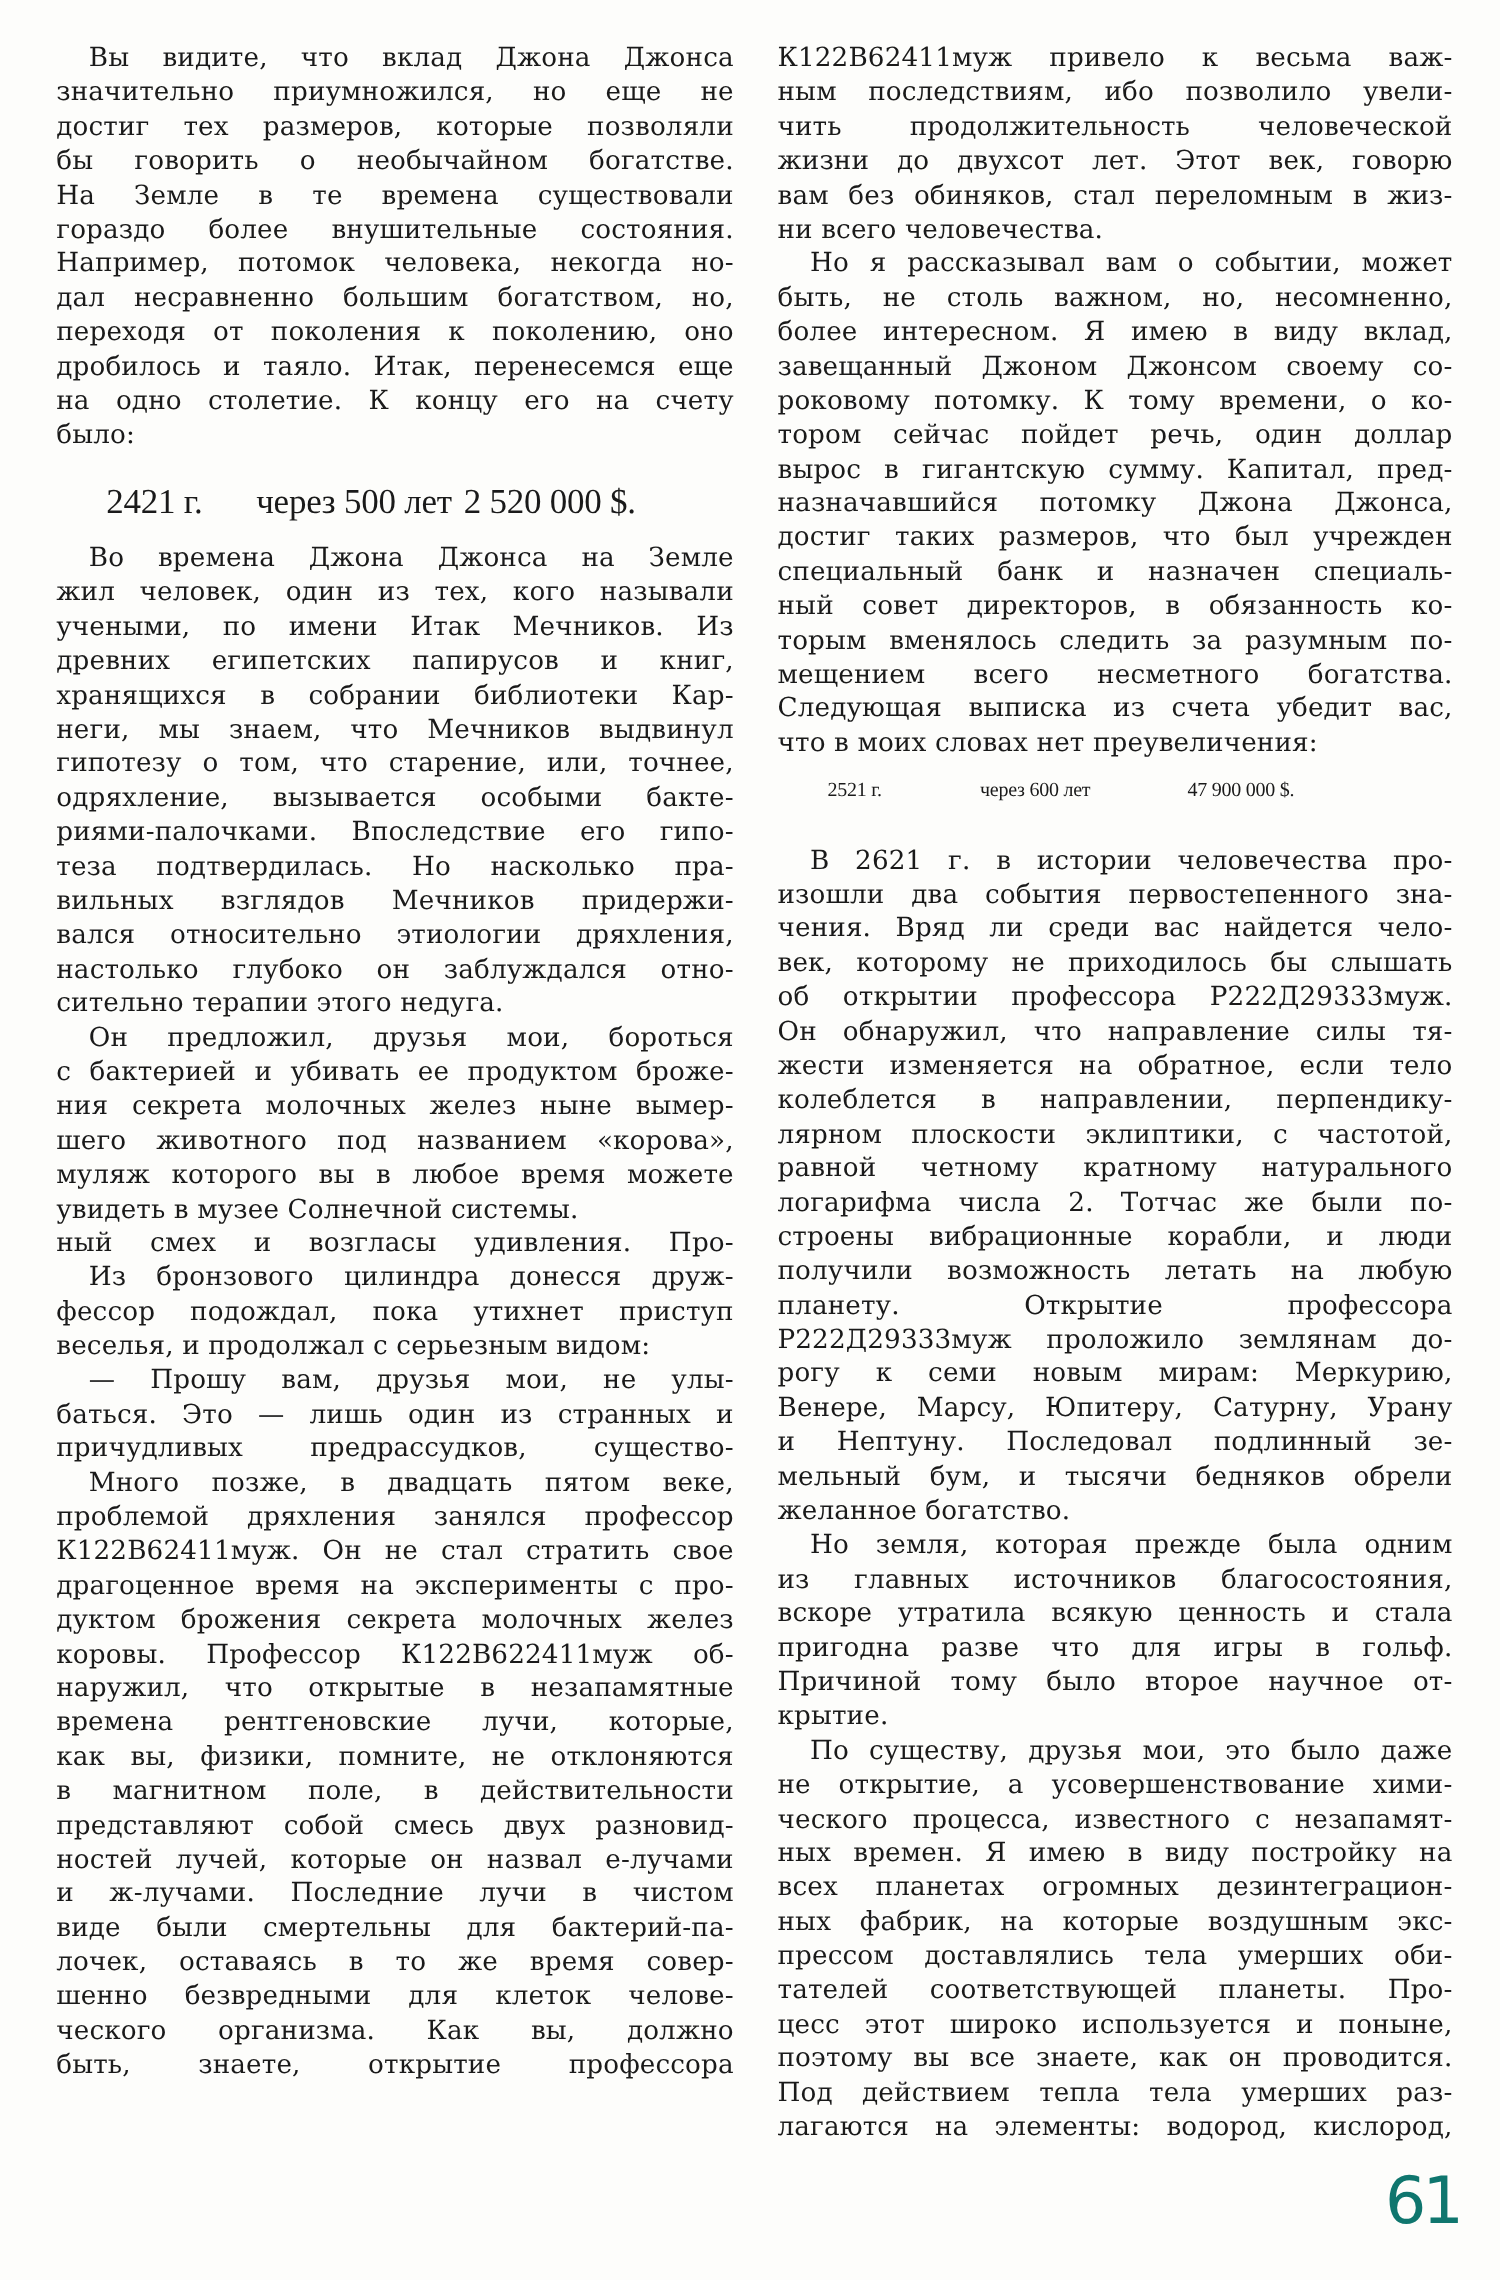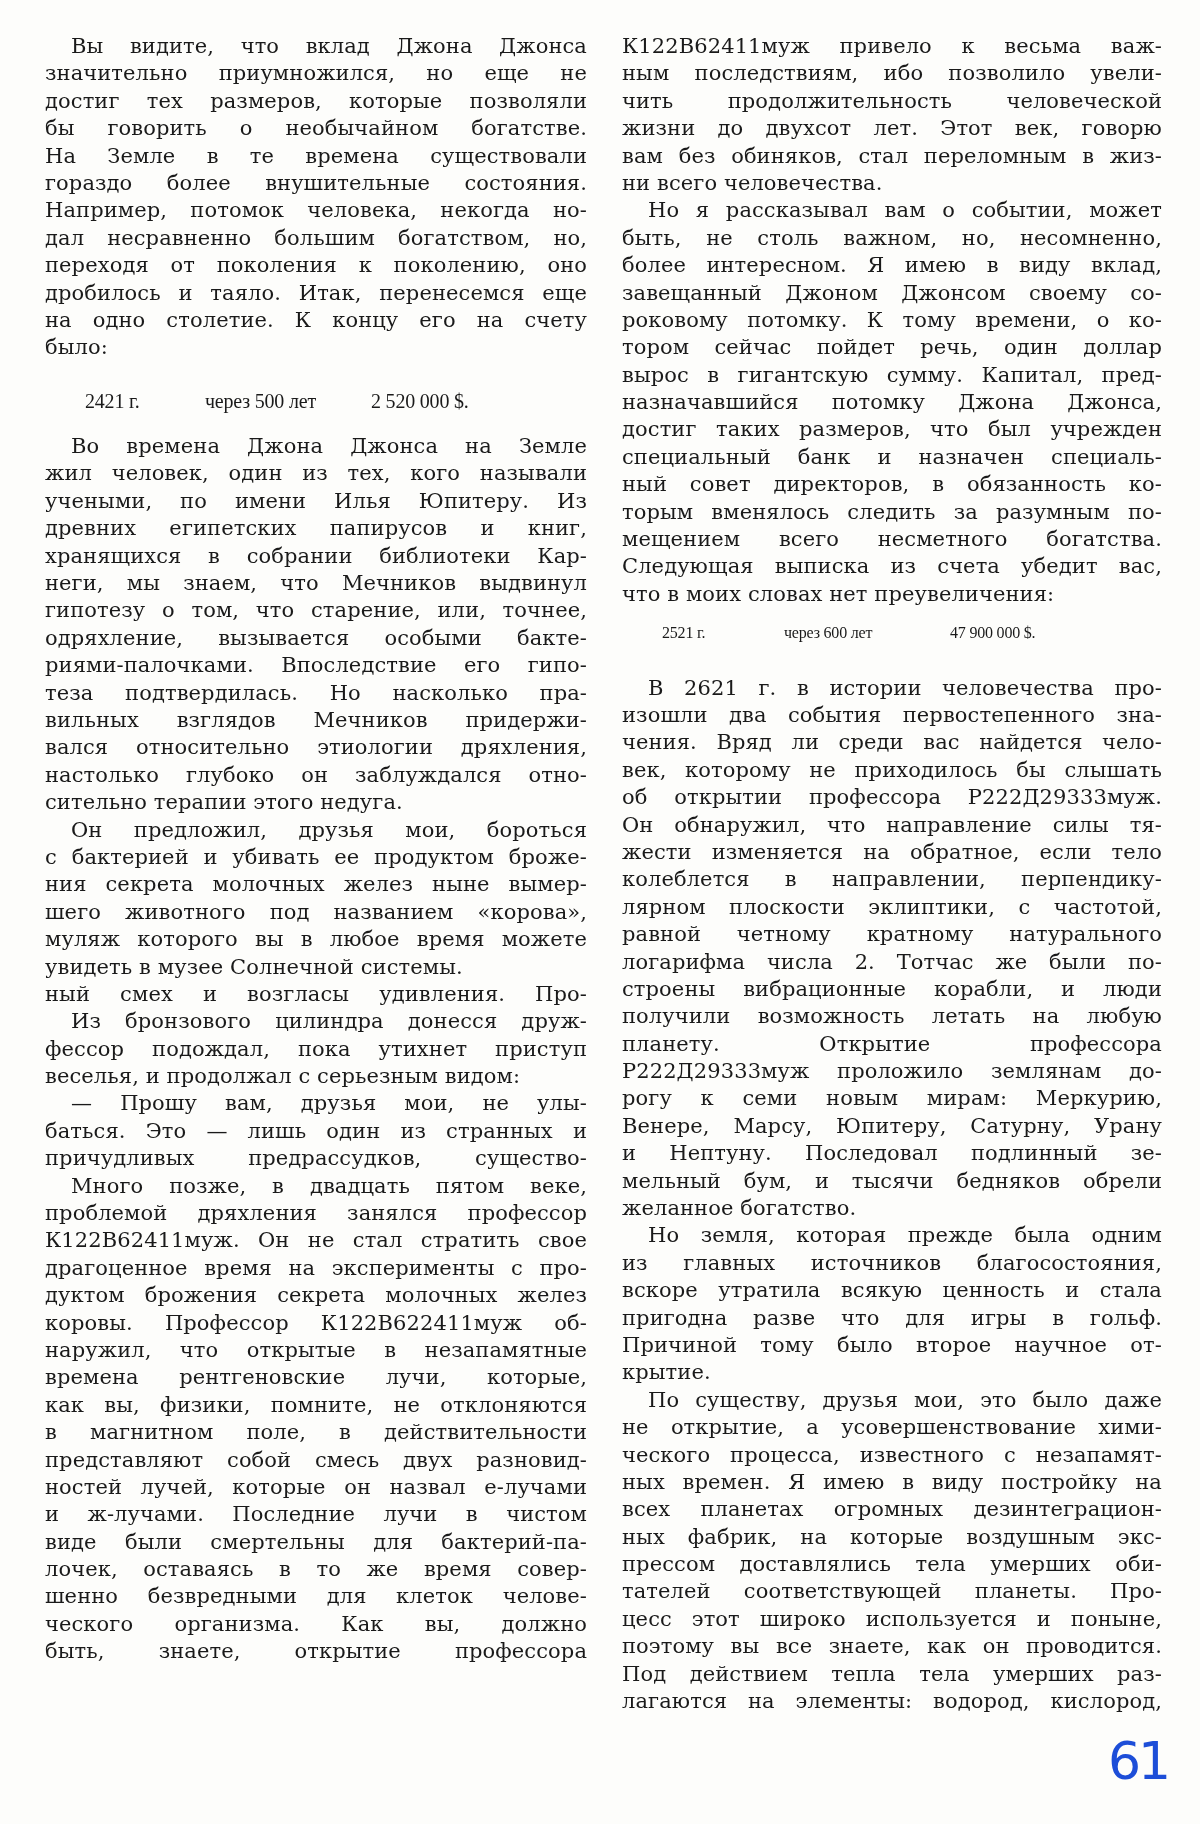--- a/index.html
+++ b/index.html
@@ -19,30 +19,30 @@
   .line.last { text-align-last: left; }
   .ledger {
     display: block; height: 27.4px; line-height: 27.4px; font-size: 21px;
     font-family: "Liberation Serif", "DejaVu Serif", serif;
     white-space: nowrap; letter-spacing: -0.2px;
   }
   .ledger span { display: inline-block; }
   .ledger .year { width: 114px; }
   .ledger .span { width: 150px; }
   .ledger .sum { }
-  .col.left .ledger { margin: 26px 0 18px 40px; font-size: 20px; }
+  .col.left .ledger { margin: 26px 0 18px 40px; font-size: 28px; }
   .col.left .ledger .year { width: 120px; }
   .col.left .ledger .span { width: 166px; }
   .col.right .ledger { margin: 11px 0 28px 40px; font-size: 16px; }
   .col.right .ledger .year { width: 122px; }
   .col.right .ledger .span { width: 166px; }
   .page-number {
     position: absolute; left: 1108px; top: 1733px; width: 60px; text-align: right;
     font-family: "DejaVu Sans", "Liberation Sans", sans-serif; font-size: 52px;
-    line-height: 56px; letter-spacing: -3px; color: #1d4ed8;
+    line-height: 56px; letter-spacing: -3px; color: #0f766e;
   }
 </style>
 </head>
 <body>
 
 <div class="page">
   <div class="col left">
     <div class="para">
         <span class="line indent">Вы видите, что вклад Джона Джонса</span>
         <span class="line">значительно приумножился, но еще не</span>
@@ -56,21 +56,21 @@
         <span class="line">дробилось и таяло. Итак, перенесемся еще</span>
         <span class="line">на одно столетие. К концу его на счету</span>
         <span class="line last">было:</span>
       </div>
     <div class="ledger">
       <span class="year">2421 г.</span><span class="span">через 500 лет</span><span class="sum">2 520 000 $.</span>
     </div>
     <div class="para">
         <span class="line indent">Во времена Джона Джонса на Земле</span>
         <span class="line">жил человек, один из тех, кого называли</span>
-        <span class="line">учеными, по имени Илья Юпитеру. Из</span>
+        <span class="line">учеными, по имени Итак Мечников. Из</span>
         <span class="line">древних египетских папирусов и книг,</span>
         <span class="line">хранящихся в собрании библиотеки Кар-</span>
         <span class="line">неги, мы знаем, что Мечников выдвинул</span>
         <span class="line">гипотезу о том, что старение, или, точнее,</span>
         <span class="line">одряхление, вызывается особыми бакте-</span>
         <span class="line">риями-палочками. Впоследствие его гипо-</span>
         <span class="line">теза подтвердилась. Но насколько пра-</span>
         <span class="line">вильных взглядов Мечников придержи-</span>
         <span class="line">вался относительно этиологии дряхления,</span>
         <span class="line">настолько глубоко он заблуждался отно-</span>

